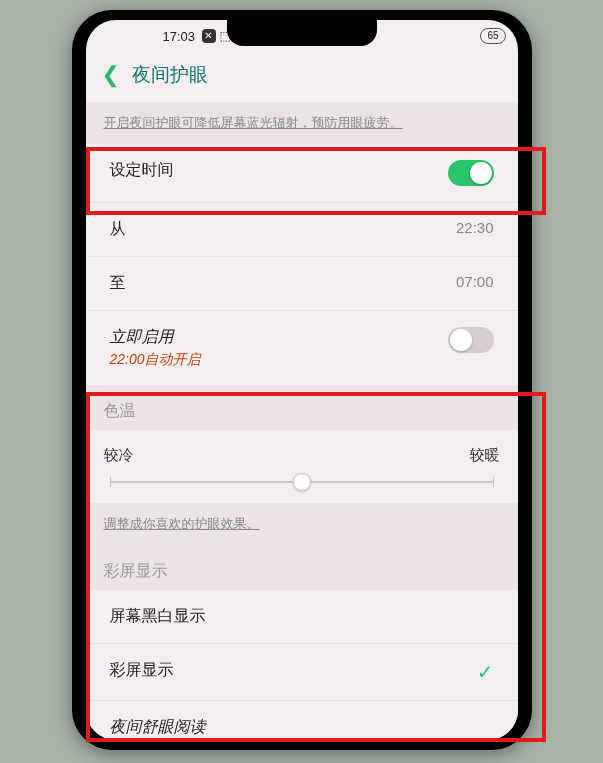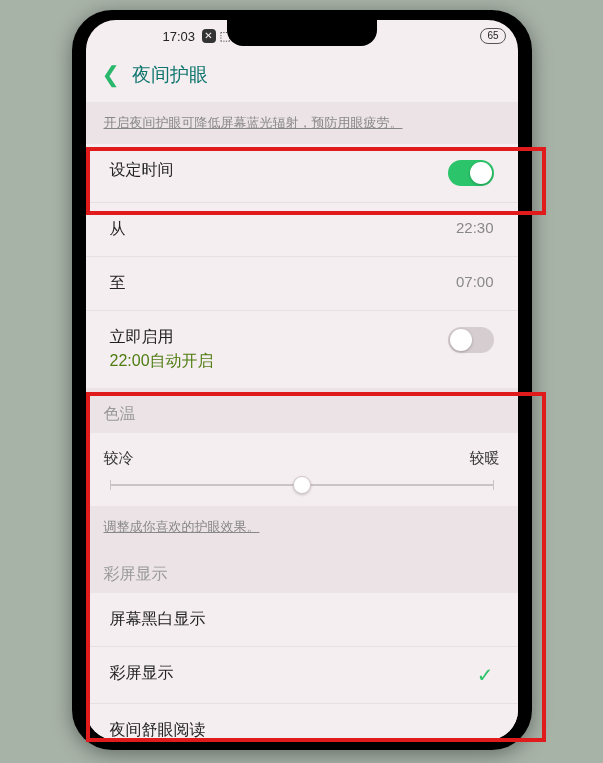--- a/index.html
+++ b/index.html
@@ -93,22 +93,22 @@
   .row {
     background: #f5eef0;
     padding: 16px 24px;
     display: flex;
     align-items: flex-start;
     justify-content: space-between;
     border-bottom: 1px solid #e8dfe2;
     font-size: 16px;
     color: #222;
   }
-  .row.noborder { border-bottom: none; }
-  .row .sub { font-size: 16px; color: #4d7c0f; margin-top: 3px; }
+  .row.noborder { border-bottom: none; font-style: italic; }
+  .row .sub { font-size: 14px; color: #c2410c; margin-top: 3px; }
   .row .right { color: #888; font-size: 15px; }
   .toggle {
     width: 46px; height: 26px; border-radius: 13px;
     position: relative;
   }
   .toggle.on { background: #2bc46a; }
   .toggle.off { background: #d6cdd0; }
   .toggle .knob {
     position: absolute; top: 2px;
     width: 22px; height: 22px; background: #fff;

